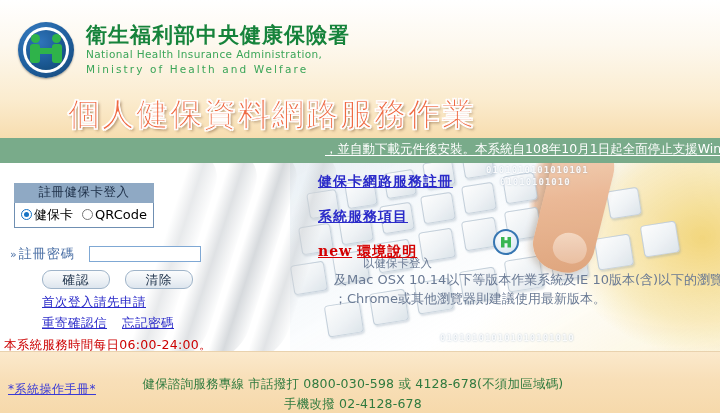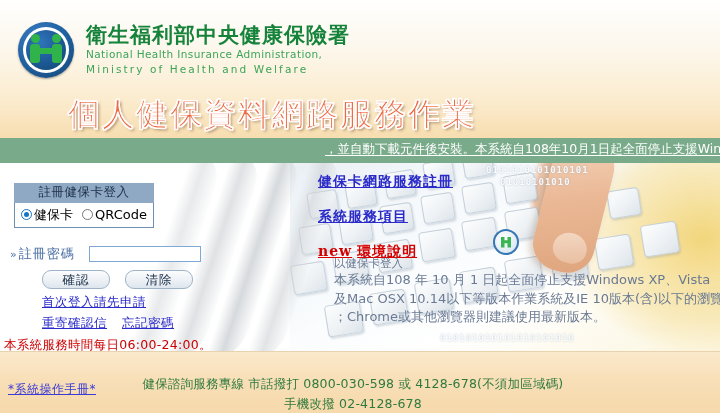--- a/index.html
+++ b/index.html
@@ -322,21 +322,21 @@
   }
 
   #notice {
     position: absolute; left: 334px; top: 92px;
     width: 382px;
     color: #6a7a94;
     font-size: 13px;
     line-height: 1.42;
     white-space: nowrap;
   }
-  #notice .small { font-size: 11.5px; }
+  #notice .small { font-size: 11.5px; margin-left: 29px; }
 
   
   #footer {
     position: absolute; left: 0; top: 351px;
     width: 720px; height: 62px;
     background: linear-gradient(to bottom, #fbe9cc 0%, #f8dfb8 45%, #f6d9ab 100%);
     border-top: 1px solid #e9d2ae;
   }
   #manual-link {
     position: absolute; left: 8px; top: 29px;
@@ -475,21 +475,20 @@
     </div>
 
     <div id="right-links">
       <span class="r-link">健保卡網路服務註冊</span>
       <span class="r-link">系統服務項目</span>
       <span class="r-link red"><span class="new">new</span><span>環境說明</span></span>
     </div>
 
     <div id="notice">
       <div class="small">以健保卡登入</div>
-      <div>本系統自108 年 10 月 1 日起全面停止支援Windows XP、Vista</div>
       <div>及Mac OSX 10.14以下等版本作業系統及IE 10版本(含)以下的瀏覽器</div>
       <div>；Chrome或其他瀏覽器則建議使用最新版本。</div>
     </div>
 
   </div>
 
   <div id="footer">
     <span id="manual-link">*系統操作手冊*</span>
     <div id="footer-contact">
       <div>健保諮詢服務專線 市話撥打 0800-030-598 或 4128-678(不須加區域碼)</div>

